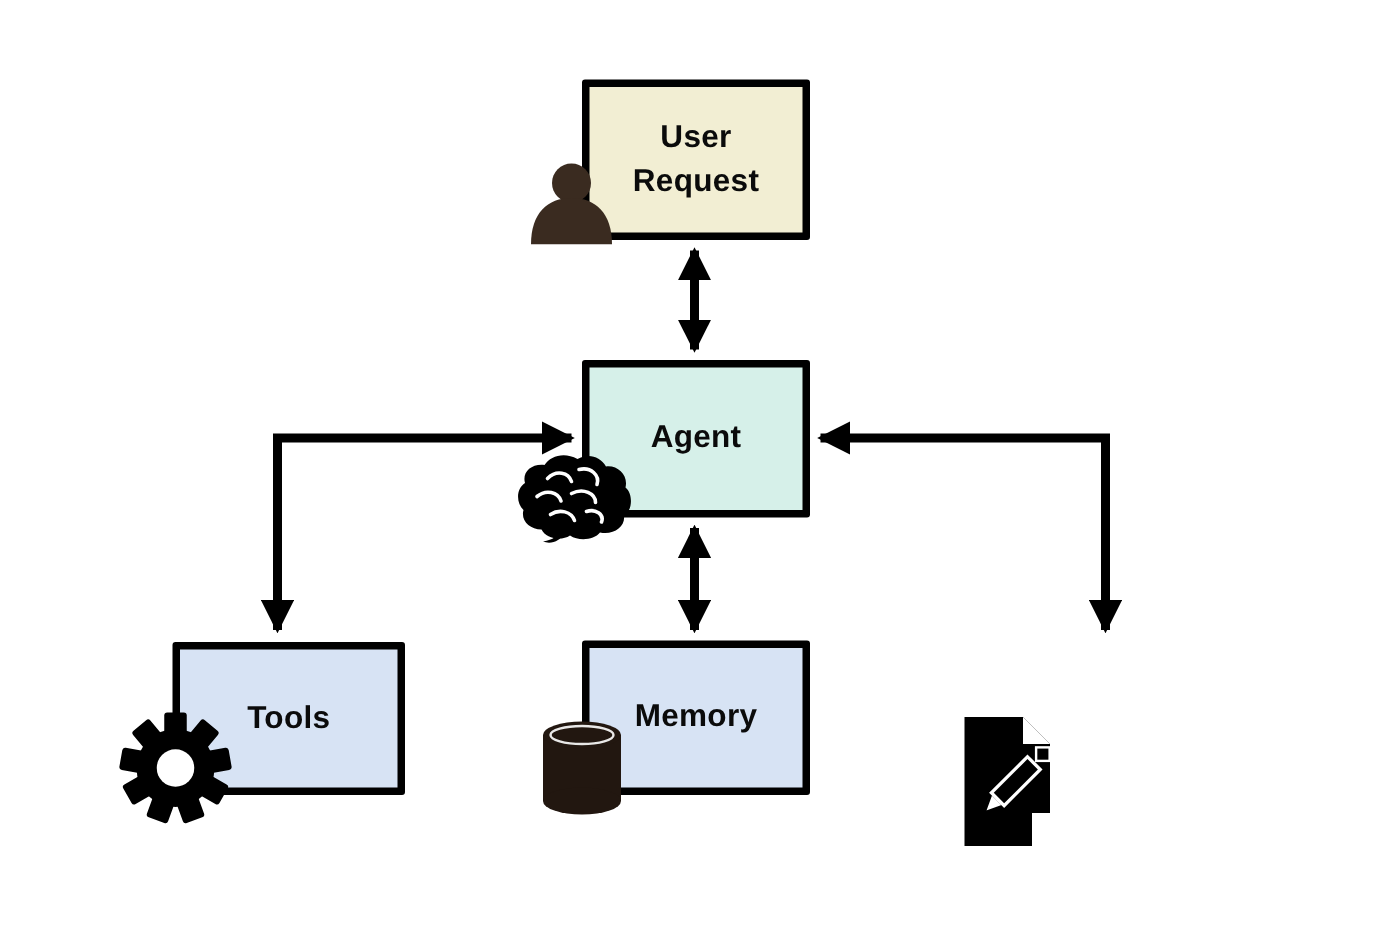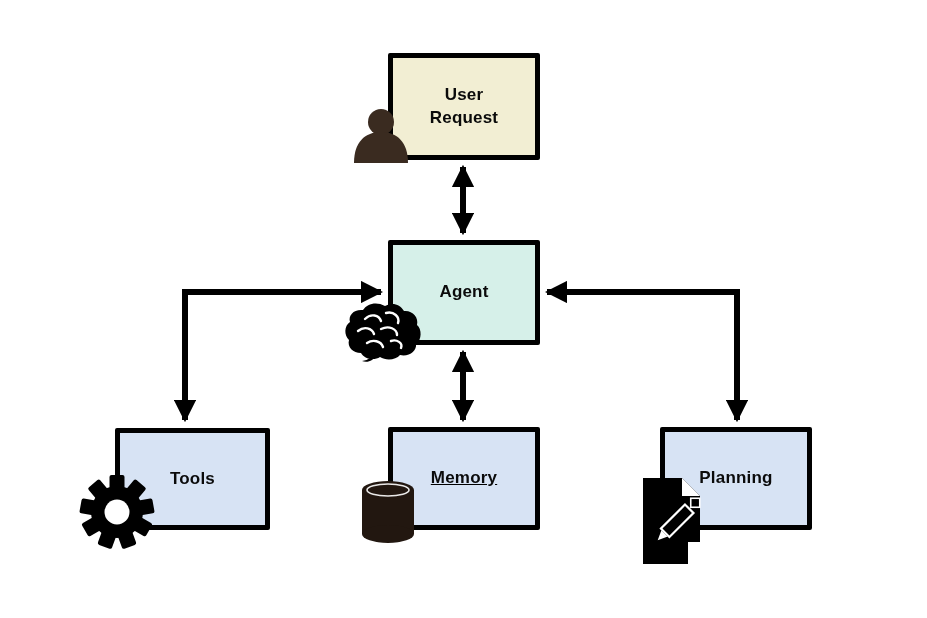--- a/index.html
+++ b/index.html
@@ -23,36 +23,36 @@
     position: absolute;
     box-sizing: border-box;
     border: 5px solid #000000;
     border-radius: 2px;
     display: flex;
     align-items: center;
     justify-content: center;
     z-index: 2;
   }
   .node-label {
-    font-size: 17px;
+    font-size: 21px;
     font-weight: 700;
     color: #0b0b0b;
     text-align: center;
     line-height: 1.35;
     white-space: pre-line;
     letter-spacing: 0.2px;
   }
   .icon {
     position: absolute;
     z-index: 3;
   }
   #node-user-request { left: 388px; top: 53px;  width: 152px; height: 107px; }
   #node-agent        { left: 388px; top: 240px; width: 152px; height: 105px; }
   #node-tools        { left: 115px; top: 428px; width: 155px; height: 102px; }
-  #node-memory       { left: 388px; top: 427px; width: 152px; height: 103px; text-decoration: underline; }
+  #node-memory       { left: 388px; top: 427px; width: 152px; height: 103px; }
   #node-planning     { left: 660px; top: 427px; width: 152px; height: 103px; }
 
   #icon-person   { left: 352px; top: 107px; }
   #icon-brain    { left: 344px; top: 300px; }
   #icon-gear     { left: 79px;  top: 473px; }
   #icon-database { left: 361px; top: 480px; }
   #icon-docpen   { left: 640px; top: 474px; }
 </style>
 </head>
 <body>
@@ -83,23 +83,20 @@
   </div>
 
   <div class="node" id="node-agent" style="background-color: rgb(214, 240, 233);">
     <div class="node-label">Agent</div>
   </div>
 
   <div class="node" id="node-memory" style="background-color: rgb(215, 227, 244);">
     <div class="node-label">Memory</div>
   </div>
 
-  <div class="node" id="node-planning" style="background-color: rgb(215, 227, 244);">
-    <div class="node-label">Planning</div>
-  </div>
 
   <svg class="icon" id="icon-person" width="64" height="56" viewBox="0 0 64 56">
     <g fill="#3a2b20">
       <circle cx="29" cy="15" r="13"></circle>
       <path d="M2 56 C2 35 13 25 29 25 C45 25 56 35 56 56 Z"></path>
     </g>
   </svg>
 
   <svg class="icon" id="icon-brain" width="82" height="64" viewBox="0 0 82 64">
     <g fill="#000000">

